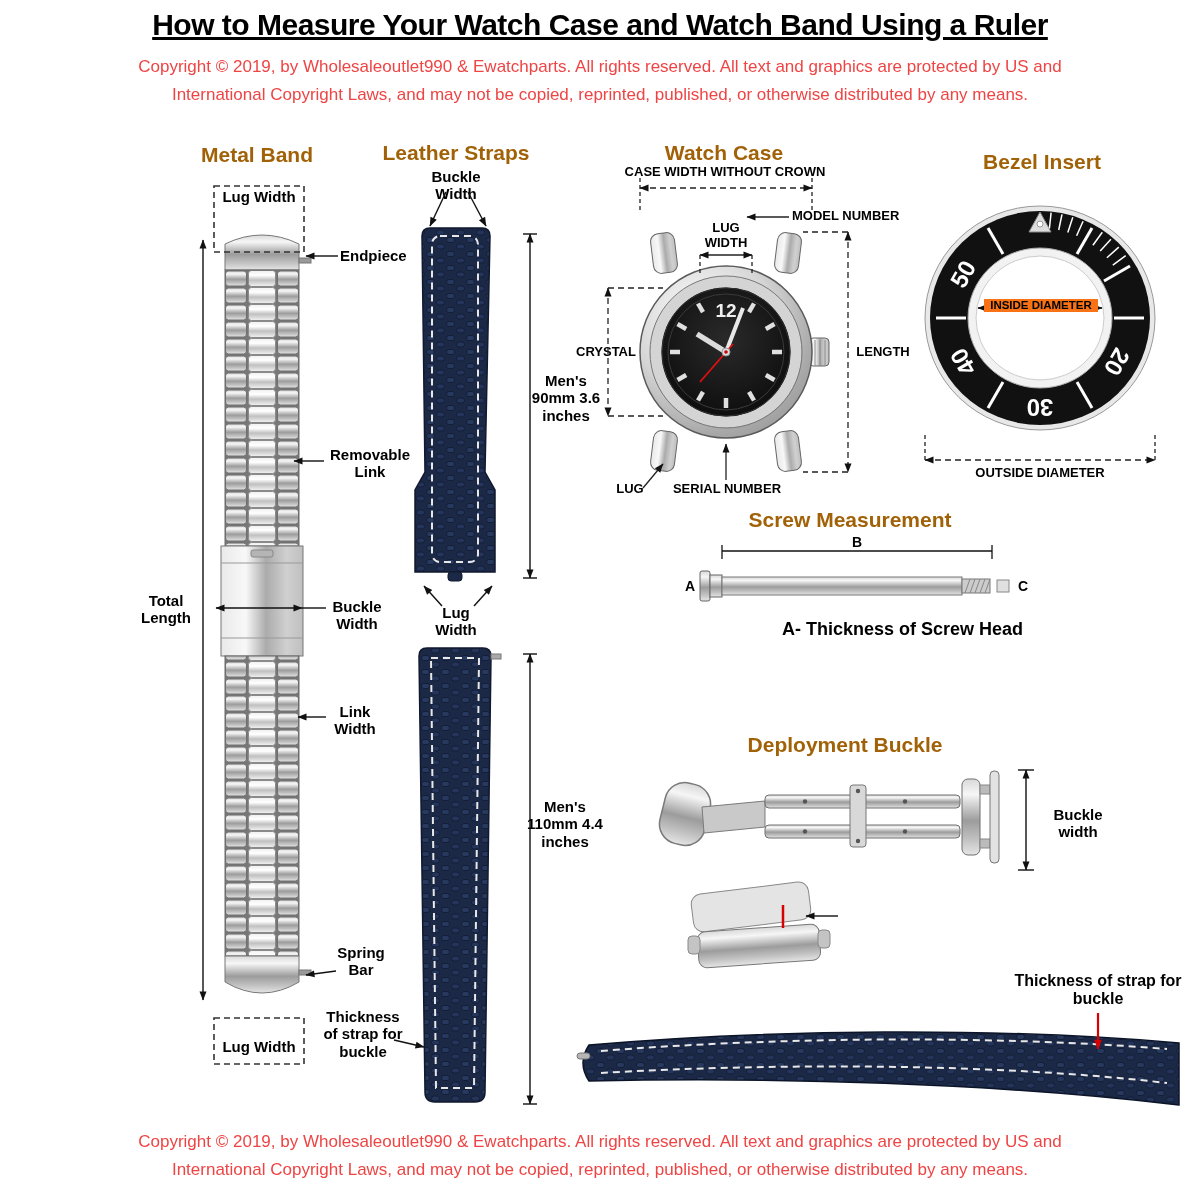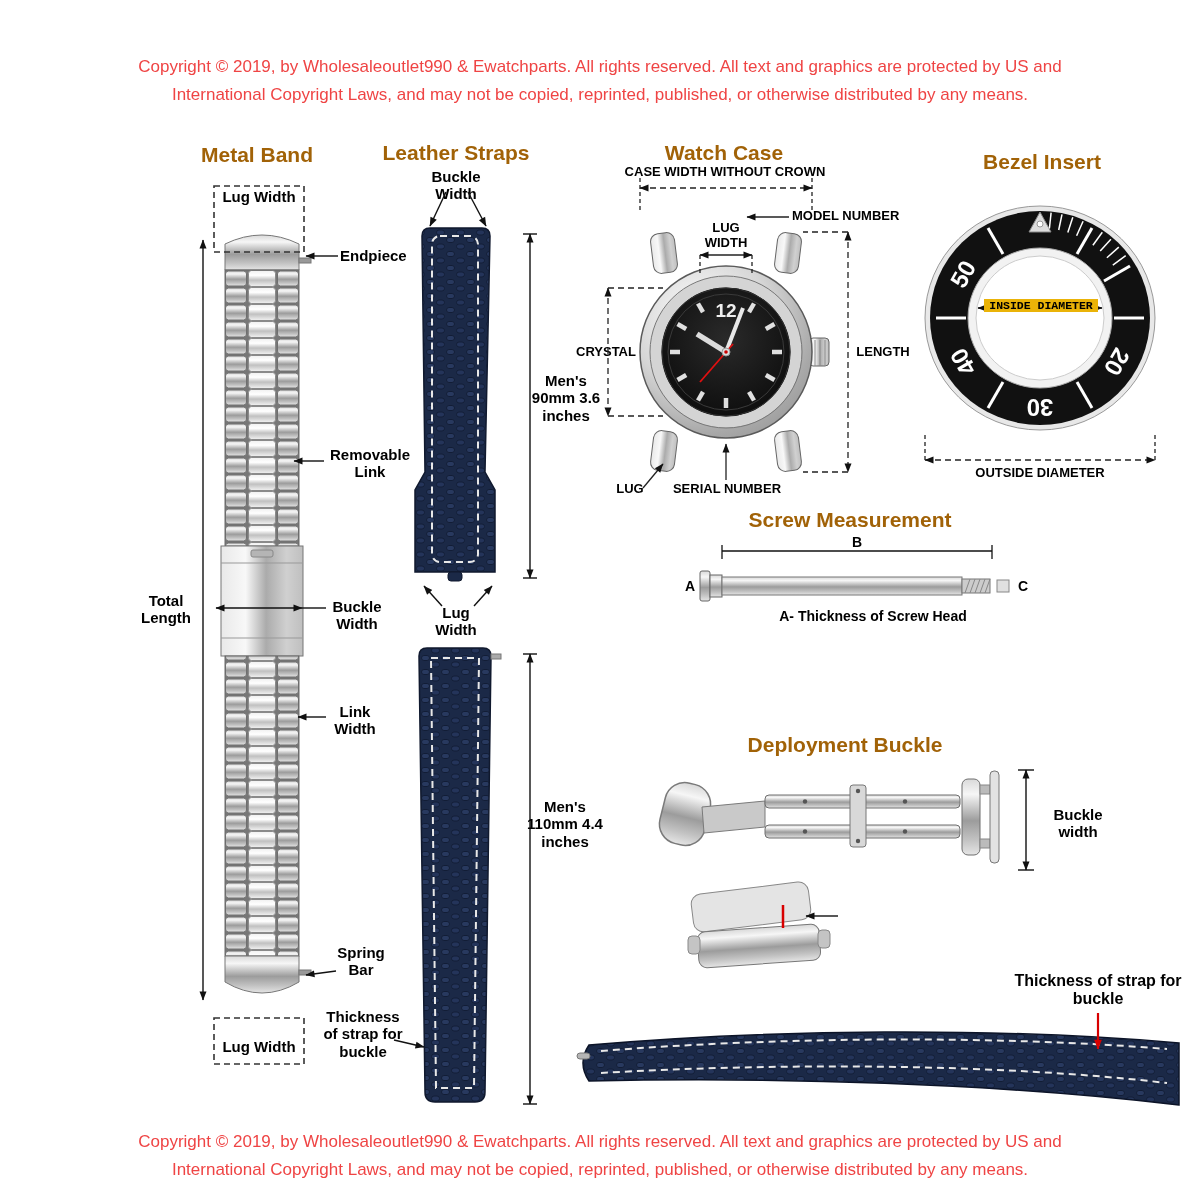--- a/index.html
+++ b/index.html
@@ -5,22 +5,22 @@
   * { box-sizing: border-box; margin: 0; padding: 0; }
   body { background: #fff; font-family: "Liberation Sans", sans-serif; }
   .page { position: relative; width: 1200px; height: 1200px; background: #fff; overflow: hidden; }
   .title { position: absolute; top: 8px; left: 0; width: 100%; text-align: center;
            font-size: 30px; font-weight: bold; color: #000; letter-spacing: -0.5px; }
   .title span { text-decoration: underline; text-decoration-thickness: 3px; }
   .copy { position: absolute; left: 0; width: 100%; text-align: center; font-size: 17px; color: #ef4444; }
   .lbl { position: absolute; font-weight: bold; color: #000; text-align: center; line-height: 1.15; font-size: 15px; }
   .red { color: #a16207; font-size: 21px; }
   .sm  { font-size: 13px; }
-  .big { font-size: 14px; text-align: center; }
-  .wbg { background: #eab308; padding: 0 3px; font-family: Liberation Mono, monospace; }
+  .big { font-size: 18px; text-align: right; margin-top: 11px; }
+  .wbg { background: #f97316; padding: 0 3px; }
   svg { position: absolute; overflow: visible; }
   svg text { font-family: "Liberation Sans", sans-serif; }
 </style>
 </head>
 <body>
 
 <div class="page">
 
   <svg width="0" height="0">
     <defs>
@@ -67,20 +67,21 @@
         <rect x="52.5" y="1" width="21" height="15" rx="3" fill="url(#gv)" stroke="#6e6e6e"></rect>
       </pattern>
       <pattern id="croc" width="20" height="14" patternUnits="userSpaceOnUse">
         <rect width="20" height="14" fill="#1b2947"></rect>
         <rect x="1.5" y="1.5" width="8" height="5" rx="2.5" fill="#28395f" stroke="#121d36"></rect>
         <rect x="11.5" y="8" width="8" height="5" rx="2.5" fill="#24345a" stroke="#121d36"></rect>
       </pattern>
     </defs>
   </svg>
 
+  <div class="title"><span>How to Measure Your Watch Case and Watch Band Using a Ruler</span></div>
   <div class="copy" style="top:57px">Copyright  © 2019, by Wholesaleoutlet990 &amp; Ewatchparts. All rights reserved. All text and graphics are protected by US and</div>
   <div class="copy" style="top:85px">International Copyright Laws, and may not be copied, reprinted, published, or otherwise distributed by any  means.</div>
 
   <div class="lbl red" style="left:192px;top:143px;width:130px">Metal Band</div>
 
   <svg style="left:195px;top:218px" width="130" height="800">
     <line x1="8" y1="22" x2="8" y2="782" stroke="#111" stroke-width="1.4" marker-start="url(#arr)" marker-end="url(#arr)"></line>
     <path d="M30,26 Q67,8 104,26 L104,52 L30,52 Z" fill="url(#gv)" stroke="#777"></path>
     <rect x="104" y="40" width="12" height="5" fill="#999" stroke="#777"></rect>
     <rect x="30" y="52" width="74" height="276" fill="url(#plinks)" stroke="#6a6a6a"></rect>

